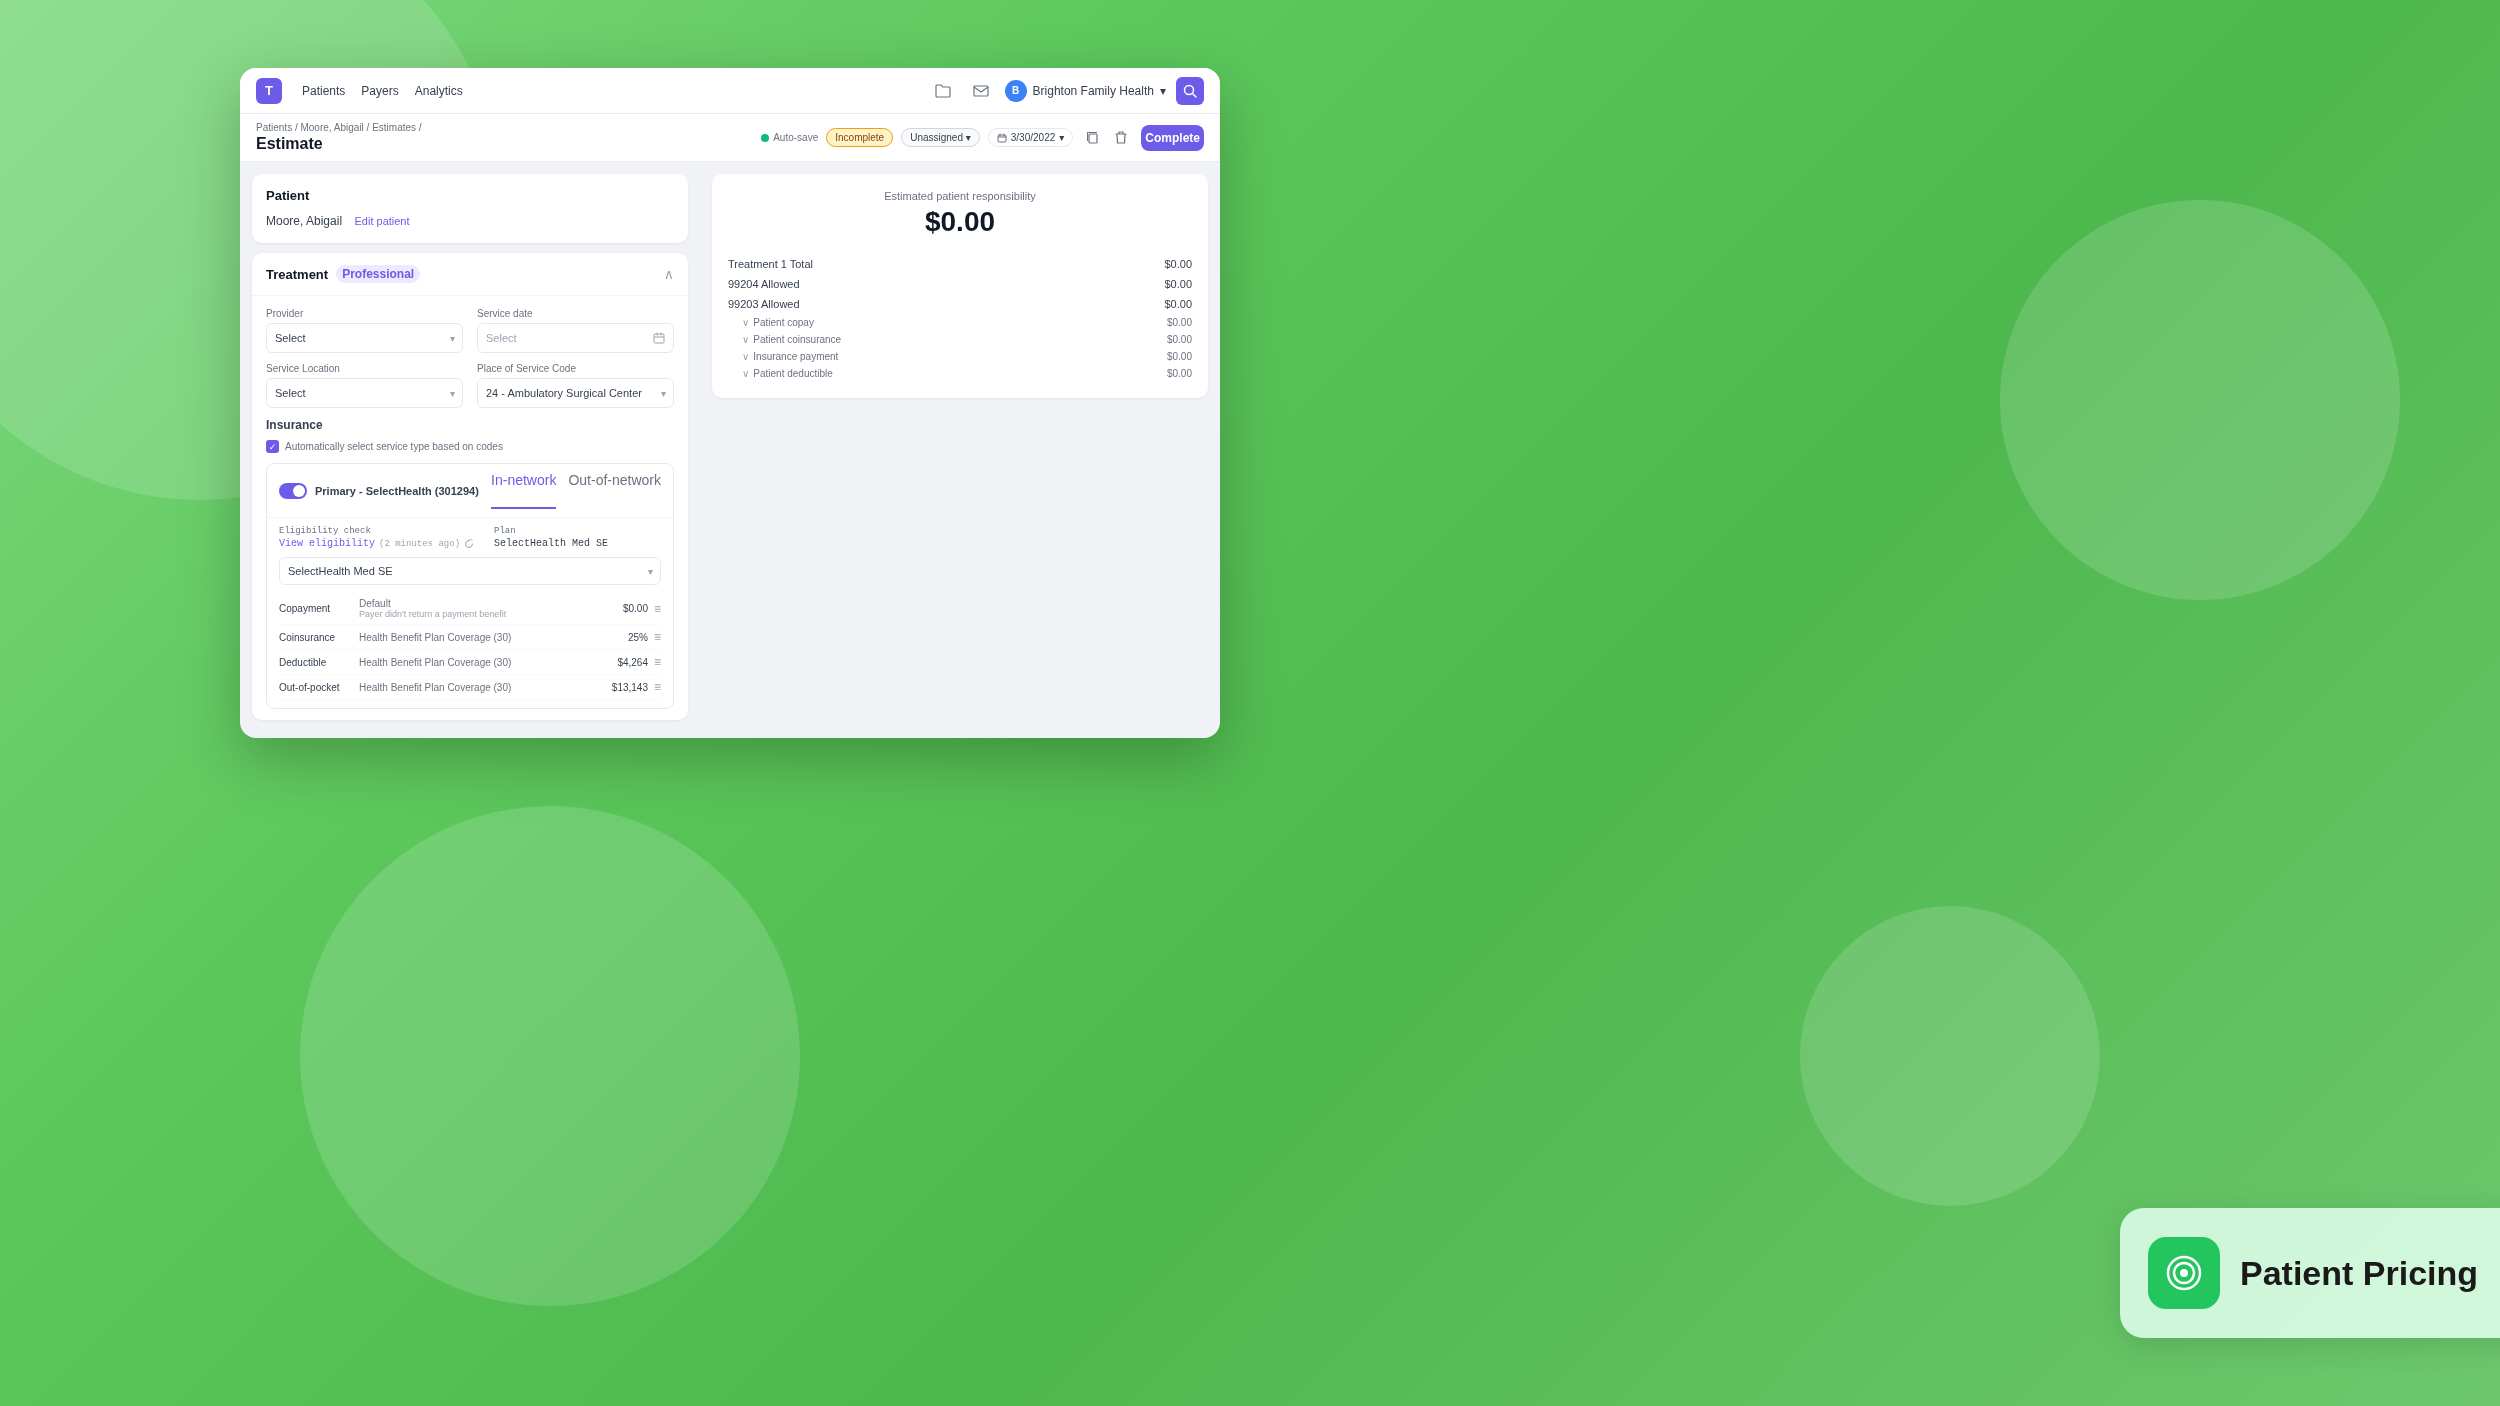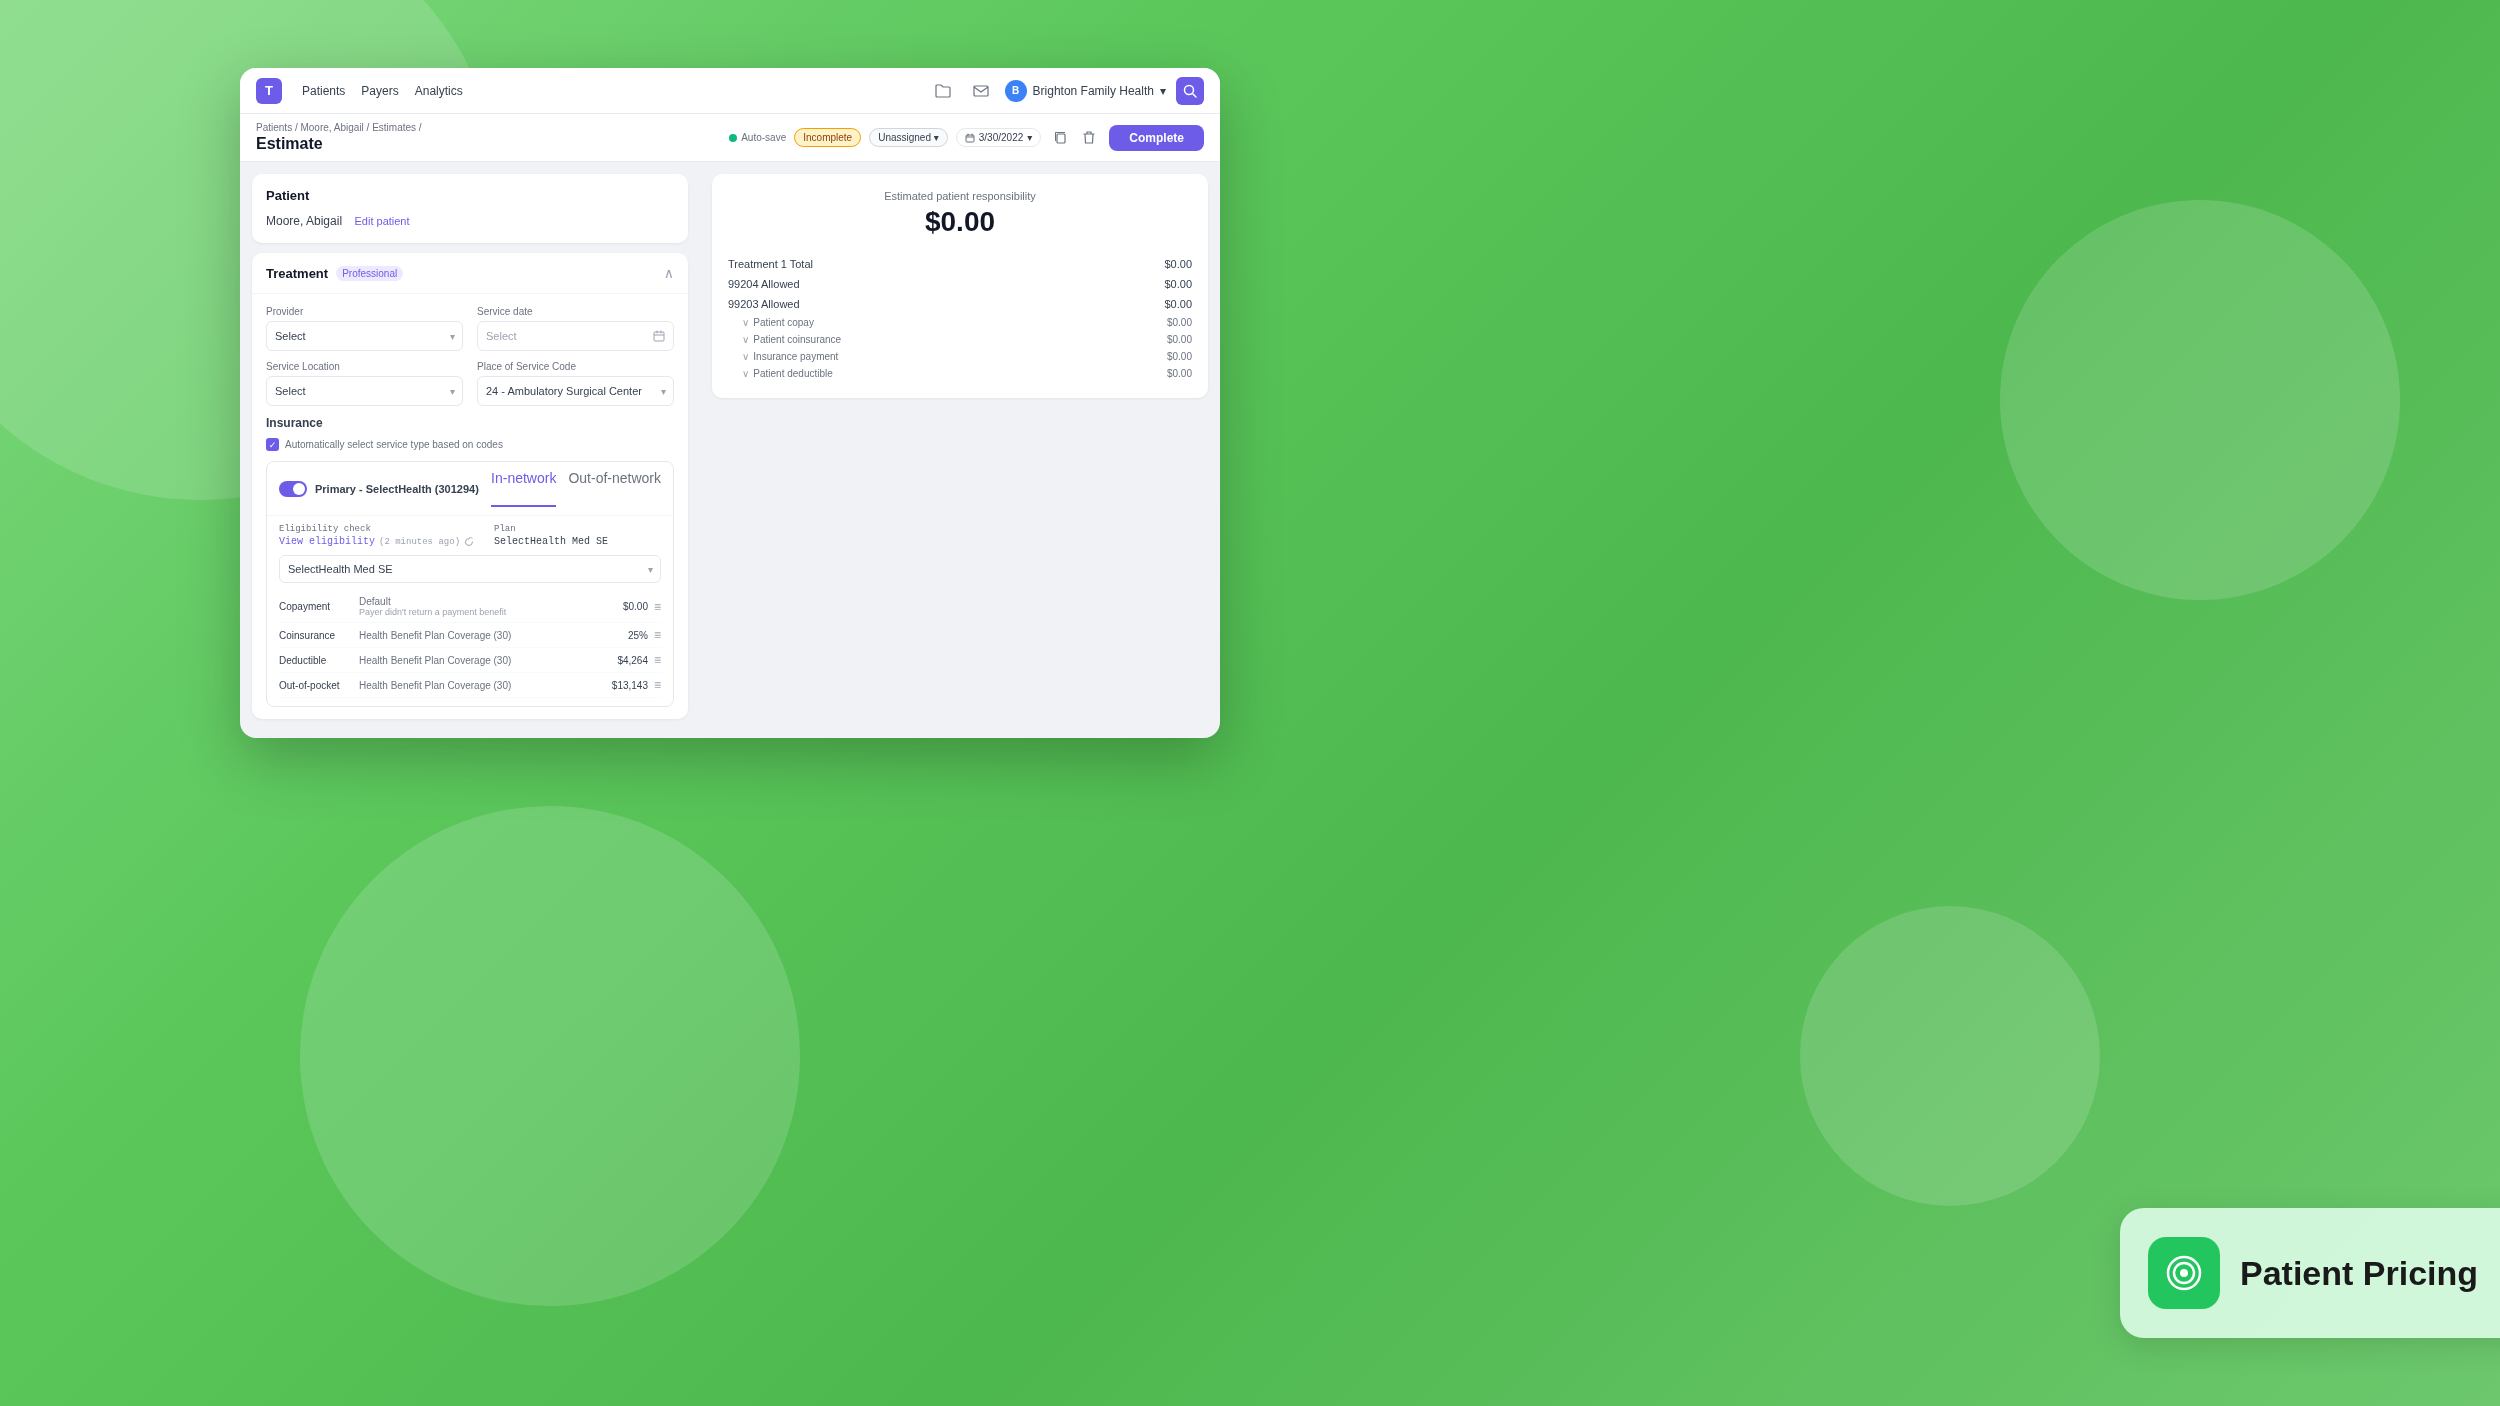--- a/index.html
+++ b/index.html
@@ -195,21 +195,21 @@
       justify-content: center;
       color: #6b7280;
       font-size: 12px;
       cursor: pointer;
     }
     .complete-btn {
       background: #6c5ce7;
       color: white;
       border: none;
       border-radius: 8px;
-      padding: 6px 20px;
+      padding: 6px 4px;
       font-size: 12px;
       font-weight: 600;
       cursor: pointer;
     }
 
     
     .main-content {
       display: flex;
       height: calc(670px - 46px - 54px);
       overflow: hidden;
@@ -267,24 +267,24 @@
       border-bottom: 1px solid #f3f4f6;
     }
     .treatment-title-area {
       display: flex;
       align-items: center;
       gap: 8px;
     }
     .professional-badge {
       background: #ede9fe;
       color: #6c5ce7;
-      font-size: 10px;
+      font-size: 12px;
       padding: 2px 6px;
       border-radius: 10px;
-      font-weight: 400;
+      font-weight: 700;
     }
     .treatment-body {
       padding: 12px 14px;
     }
     .form-row {
       display: flex;
       gap: 14px;
       margin-bottom: 10px;
       align-items: center;
     }

